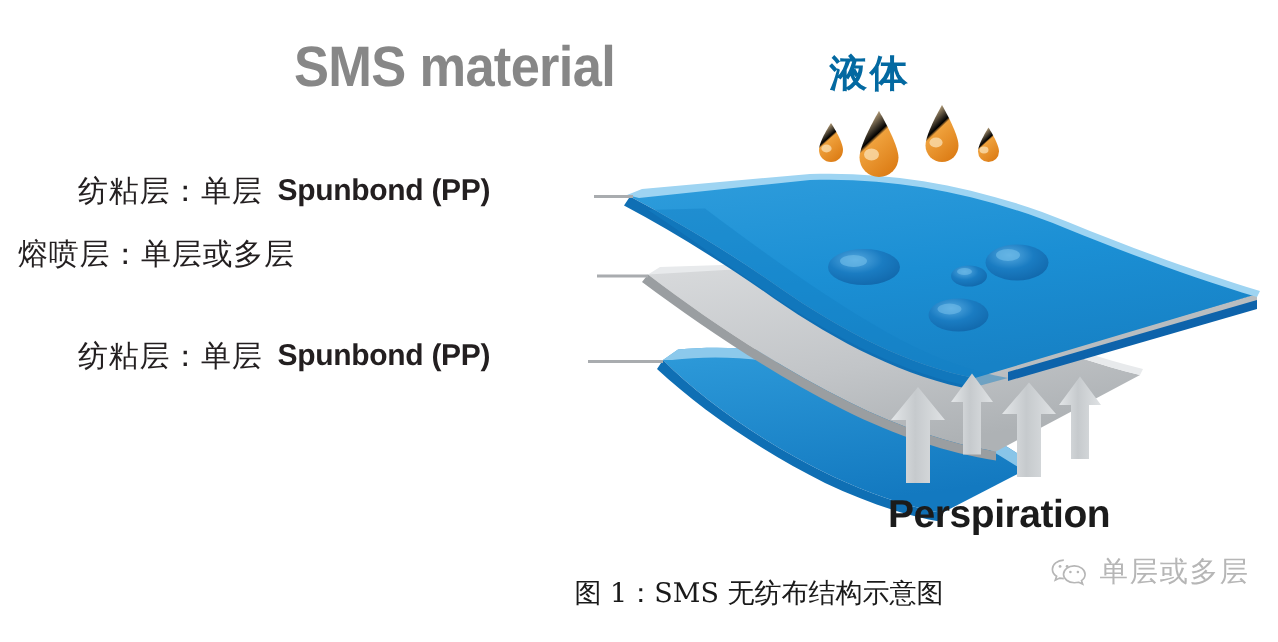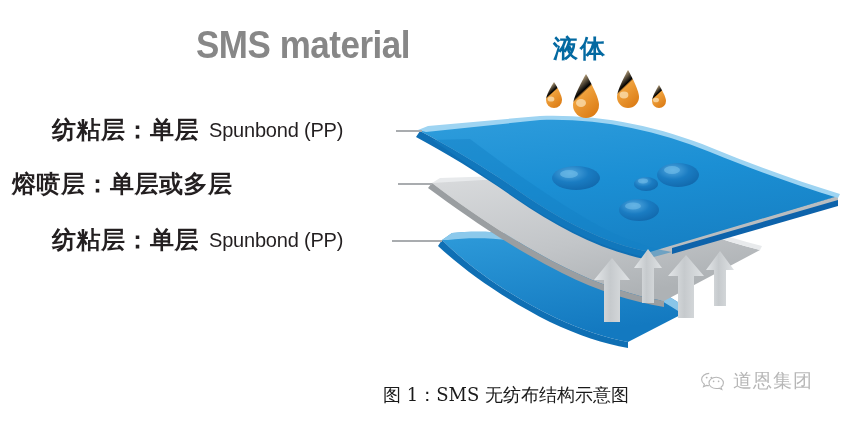--- a/index.html
+++ b/index.html
@@ -43,34 +43,34 @@
   .layer-label {
     position: absolute;
     white-space: nowrap;
     color: #231f20;
     font-size: 19px;
     font-family: "DejaVu Sans", "Liberation Sans", sans-serif;
     display: flex;
     align-items: center;
   }
   .layer-label .cn {
-    font-size: 24px;
+    font-size: 20px;
     font-family: "DejaVu Sans", sans-serif;
     letter-spacing: 0.5px;
-    font-weight: bold;
   }
   .layer-label .en {
     font-size: 20px;
     font-family: "Liberation Sans", sans-serif;
     margin-left: 10px;
     letter-spacing: -0.2px;
+    font-weight: bold;
   }
 
   #label-spunbond-top { left: 52px; top: 114px; }
-  #label-meltblown    { left: 12px; top: 168px; flex-direction: column; }
+  #label-meltblown    { left: 12px; top: 156px; flex-direction: column; }
   #label-spunbond-bot { left: 52px; top: 224px; }
 
   
   .leader {
     position: absolute;
     height: 2px;
     background: #a9acaf;
   }
   #leader-1 { left: 396px; top: 130px; width: 26px; }
   #leader-2 { left: 398px; top: 183px; width: 34px; }
@@ -299,33 +299,34 @@
     <span class="cn">纺粘层：单层</span>
     <span class="en">Spunbond (PP)</span>
   </div>
 
   <div class="leader" id="leader-1"></div>
   <div class="leader" id="leader-2"></div>
   <div class="leader" id="leader-3"></div>
 
   <div class="liquid-label">液体</div>
 
+  <div class="perspiration-label">Perspiration</div>
 
   <div class="caption">图 1：SMS 无纺布结构示意图</div>
 
   <div class="watermark">
     <svg width="26" height="20" viewBox="0 0 26 20">
       <g fill="none" stroke="#9a9a9a" stroke-width="1.1">
         <path d="M9.2,2.4 C4.9,2.4 1.6,5.2 1.6,8.5 C1.6,10.4 2.7,12.1 4.4,13.2
                  L3.5,15.8 L6.4,14.4 C7.3,14.6 8.2,14.7 9.2,14.7"></path>
         <path d="M16.2,6.2 C20.2,6.2 23.4,8.8 23.4,11.9 C23.4,13.6 22.5,15.1 21.0,16.1
                  L21.8,18.4 L19.2,17.2 C18.3,17.4 17.3,17.5 16.2,17.5
                  C12.2,17.5 9.0,14.9 9.0,11.9 C9.0,8.8 12.2,6.2 16.2,6.2 Z"></path>
       </g>
       <circle cx="6.7" cy="6.6" r="0.95" fill="#9a9a9a"></circle>
       <circle cx="11.4" cy="6.6" r="0.95" fill="#9a9a9a"></circle>
       <circle cx="13.6" cy="10.3" r="0.85" fill="#9a9a9a"></circle>
       <circle cx="18.6" cy="10.3" r="0.85" fill="#9a9a9a"></circle>
     </svg>
-    <span class="wm-text">道恩集团</span>
+    <span class="wm-text">单层或多层</span>
   </div>
 
 </div>
 
 </body></html>

